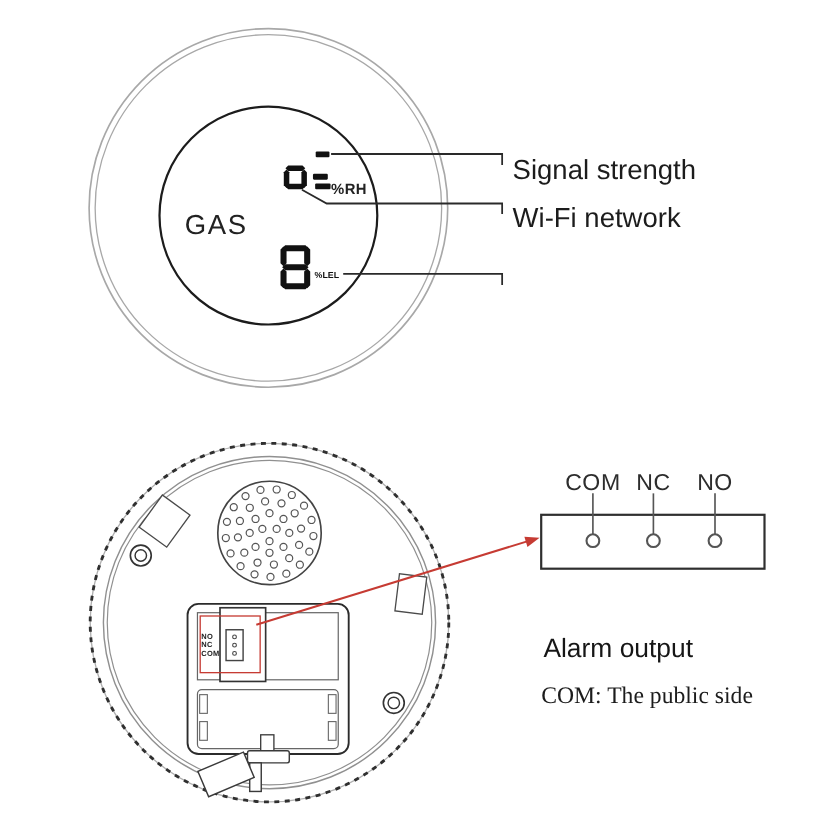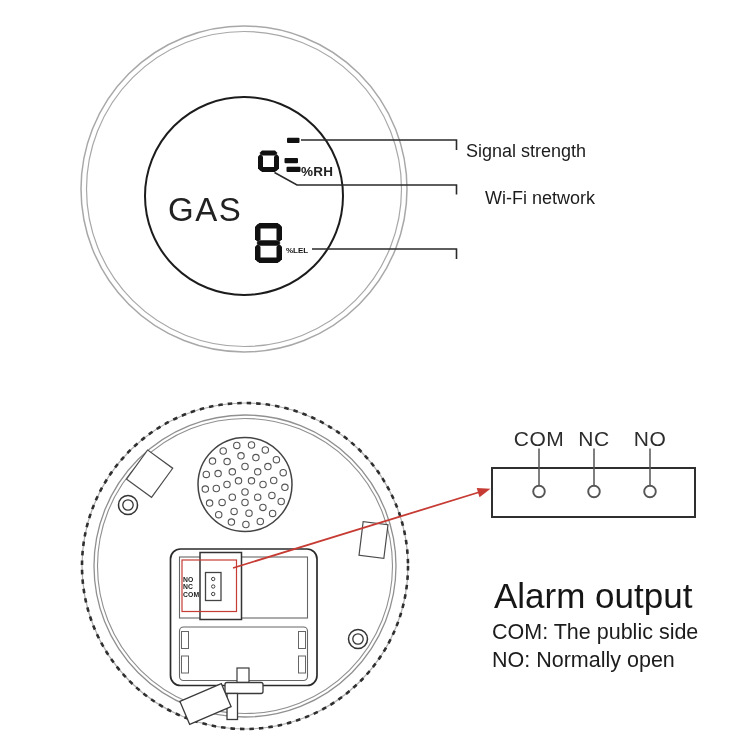--- a/index.html
+++ b/index.html
@@ -1,38 +1,38 @@
 <!DOCTYPE html>
 <html><head>
 <meta charset="utf-8">
 <style>
   html,body{margin:0;padding:0;background:#ffffff;}
   #stage{position:relative;width:750px;height:750px;background:#fff;overflow:hidden;
          font-family:"Liberation Sans",sans-serif;}
   #art{position:absolute;left:0;top:0;}
   .t{position:absolute;color:#1b1b1b;white-space:nowrap;
      font-family:"Liberation Sans",sans-serif;}
-  .gas-label{left:168px;top:191px;font-size:33px;letter-spacing:1.5px;color:#222;}
+  .gas-label{left:168px;top:191px;font-size:25px;letter-spacing:1.5px;color:#222;}
   .rh-unit{left:301px;top:164px;font-size:13.5px;font-weight:700;letter-spacing:.3px;color:#222;}
   .lel-unit{left:286px;top:245.5px;font-size:8px;font-weight:700;color:#111;}
-  .callout{font-size:18px;color:#1c1c1c;}
+  .callout{font-size:25px;color:#1c1c1c;}
   .callout-signal{left:466px;top:141px;}
   .callout-wifi{left:466px;top:186px;line-height:25.5px;}
-  .callout-wifi span{display:block;margin-left:19px;}
+  .callout-wifi span{display:block;}
   .callout-gas{left:466px;top:247px;}
   .terminal-stack{left:183px;top:575.5px;font-size:6.8px;font-weight:700;line-height:7.7px;
                   letter-spacing:.2px;color:#222;}
   .terminal-stack span{display:block;}
   .boxlabel{top:427px;font-size:21px;color:#2d2d2d;transform:translateX(-50%);letter-spacing:.5px;}
   .boxlabel.com{left:539px;}
   .boxlabel.nc{left:594px;}
   .boxlabel.no{left:650px;}
-  .alarm-title{left:494px;top:576px;font-size:35px;color:#161616;}
+  .alarm-title{left:494px;top:576px;font-size:24px;color:#161616;}
   .alarm-legend{left:492px;top:619px;font-size:21.5px;line-height:27.8px;color:#1c1c1c;}
-  .alarm-legend span{display:block;}
+  .alarm-legend span{display:block;font-family:Liberation Serif, serif;}
 </style>
 </head>
 <body>
 
 <div id="stage">
 
 <svg id="art" width="750" height="750" viewBox="0 0 750 750" xmlns="http://www.w3.org/2000/svg">
 
   <g>
     <circle cx="244" cy="189" r="163" fill="#ffffff" stroke="#a8a8a8" stroke-width="1.5"></circle>
@@ -199,16 +199,15 @@
   <span>COM</span>
 </div>
 
 <div class="t boxlabel com">COM</div>
 <div class="t boxlabel nc">NC</div>
 <div class="t boxlabel no">NO</div>
 
 <div class="t alarm-title">Alarm output</div>
 <div class="t alarm-legend">
   <span>COM: The public side</span>
-  <span>NO: Normally open</span>
 </div>
 
 </div>
 
 </body></html>

